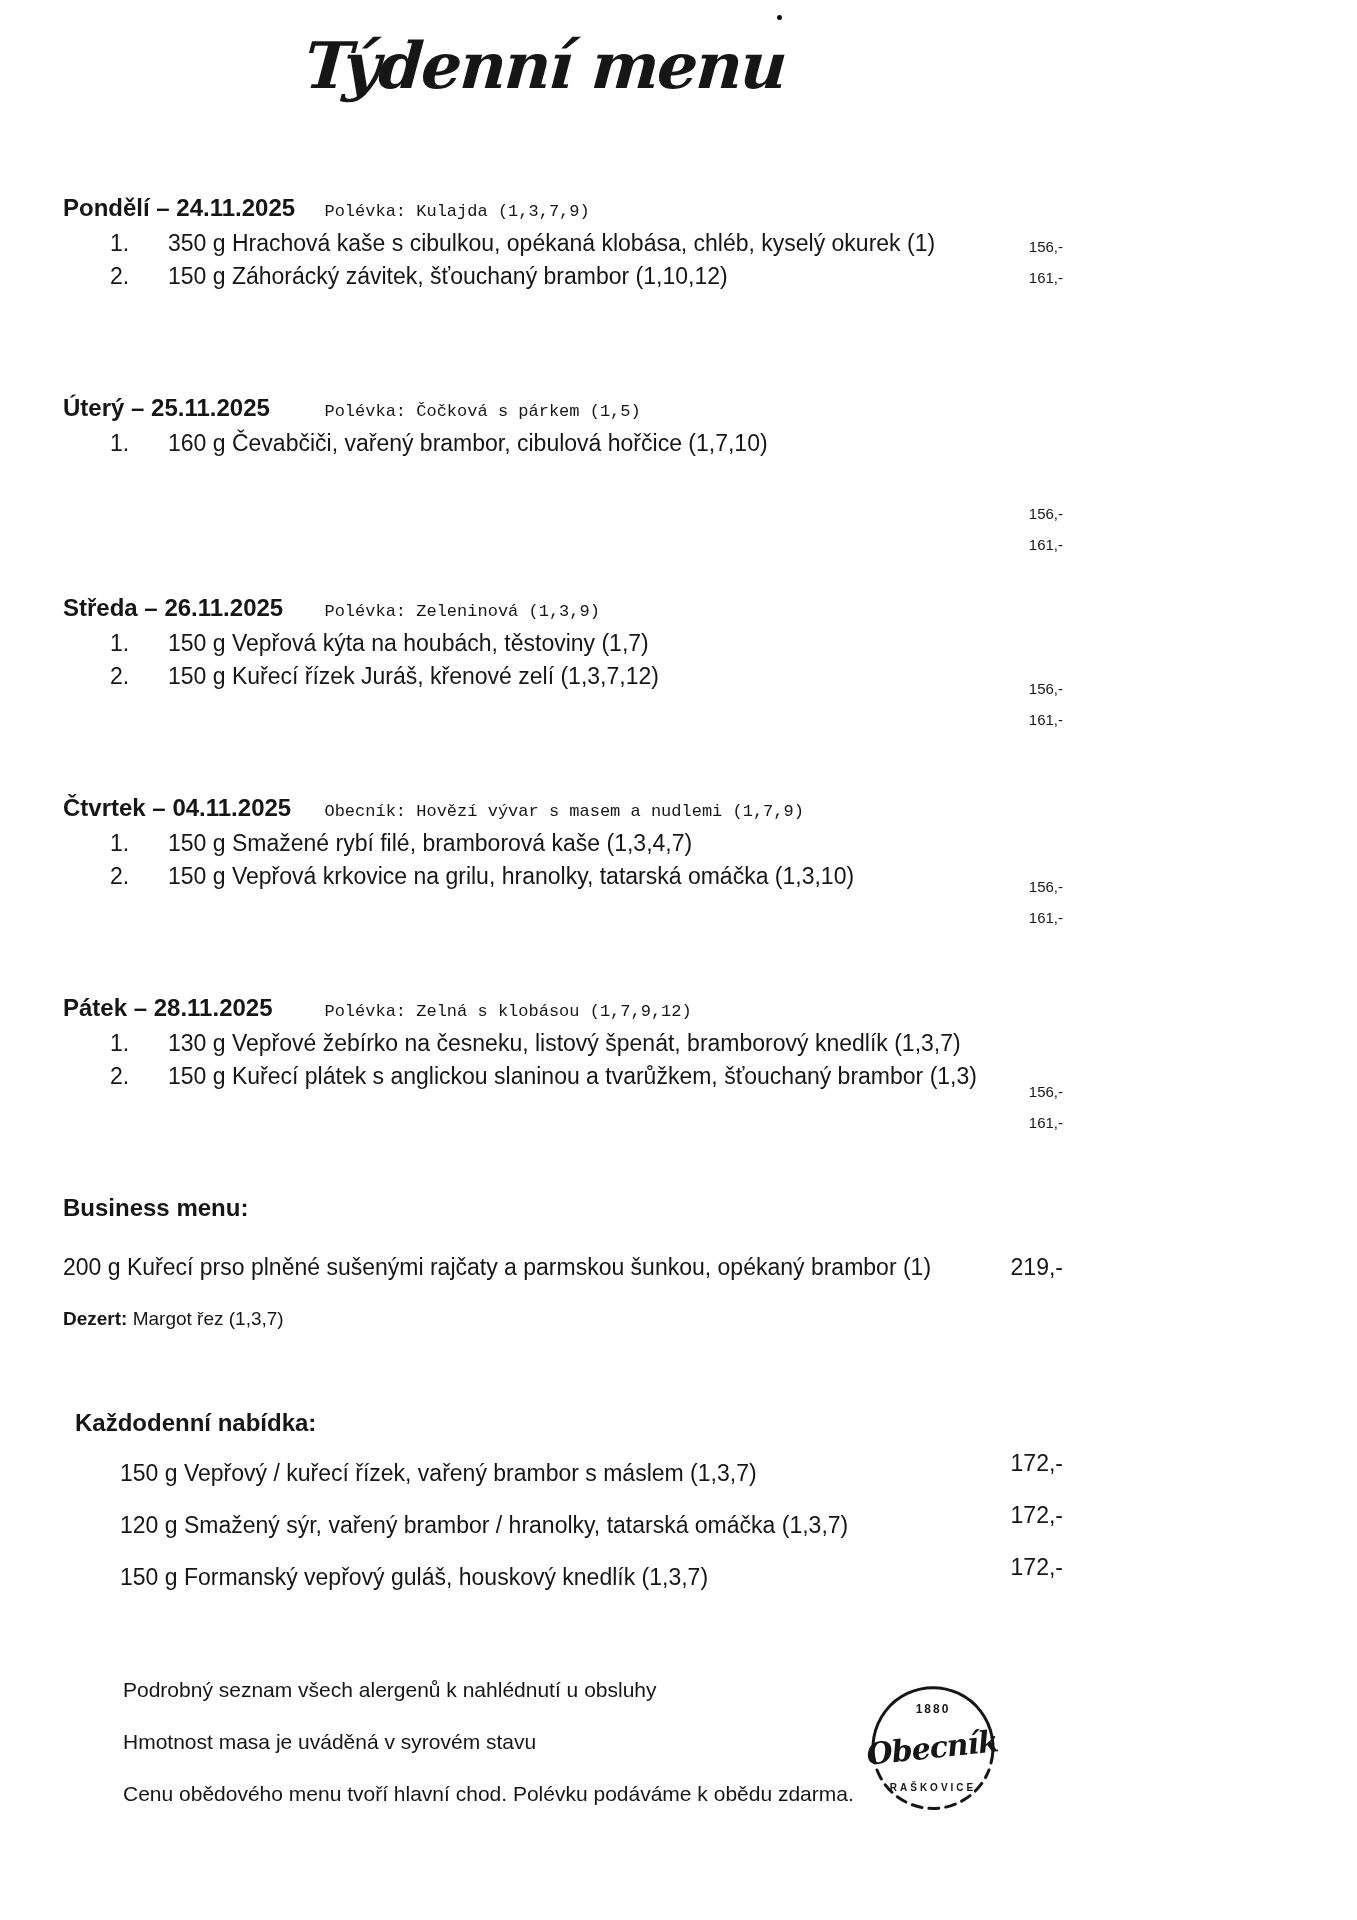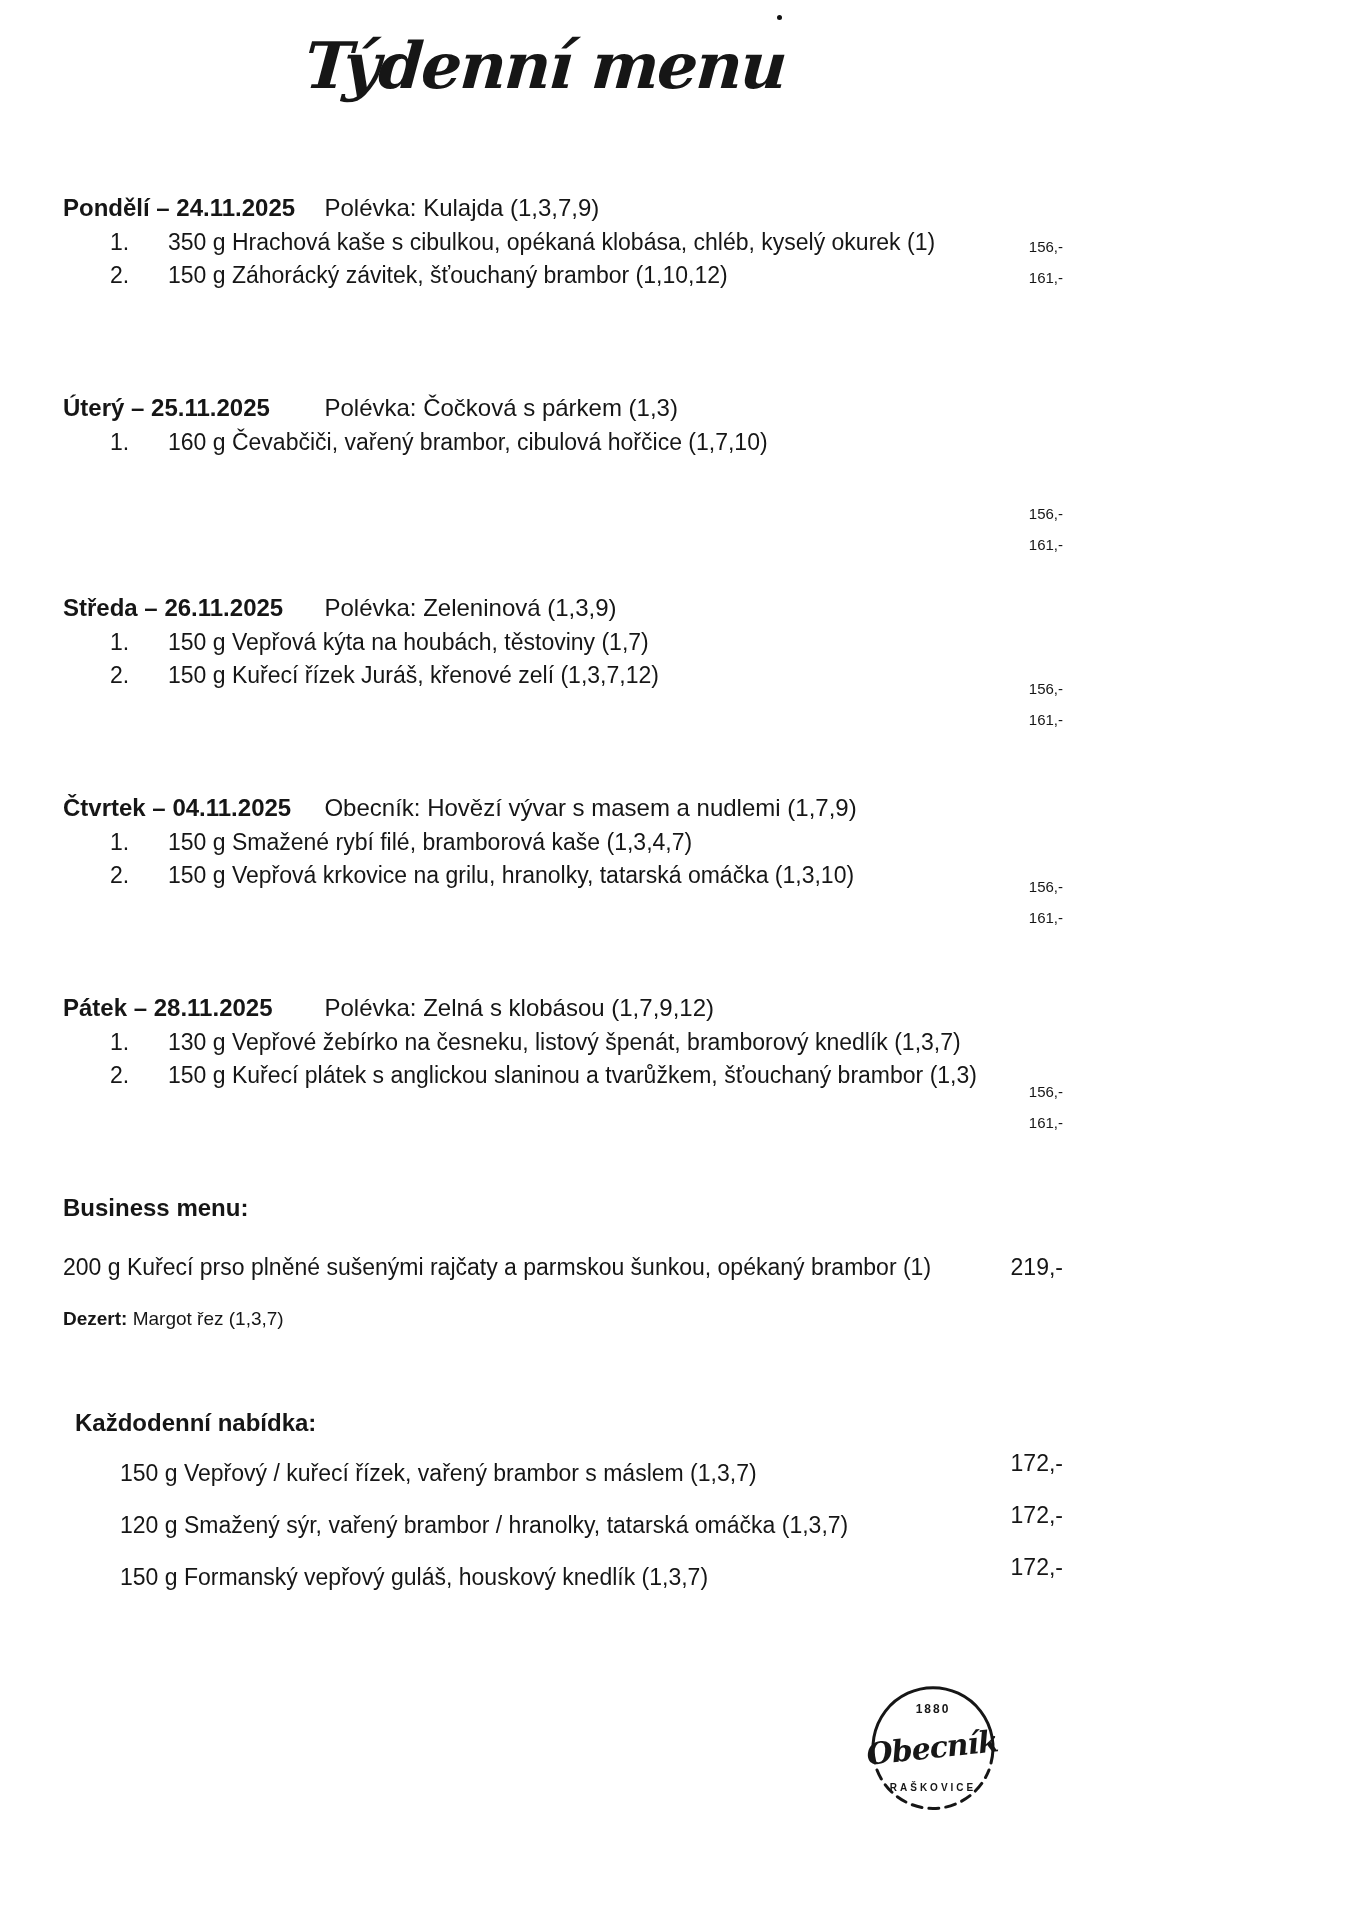--- a/index.html
+++ b/index.html
@@ -22,21 +22,21 @@
     font-style:italic;font-weight:700;
     font-size:64px;letter-spacing:-2px;
     transform:translateX(-18px) skewX(-4deg);
   }
 
   
   .day{height:200px;position:relative;}
   .day:first-of-type{margin-top:33px;}
   .day-header{line-height:30px;white-space:nowrap;}
   .day-name{display:inline-block;width:257px;font-weight:700;font-size:24px;}
-  .soup{font-size:24px;}
+  .soup{font-size:17px;font-family:Liberation Mono, monospace;}
   .day .item{margin-top:0;line-height:33px;font-size:23px;white-space:nowrap;}
   .day .item:first-of-type{margin-top:22px;}
   .num{display:inline-block;width:58px;padding-left:47px;box-sizing:content-box;}
   .num{width:58px;margin-left:47px;padding-left:0;}
   .prices{
     position:absolute;right:0;top:var(--pt,50px);
     display:flex;flex-direction:column;
     text-align:right;font-size:15px;line-height:31px;margin-top:28px;
   }
 
@@ -92,21 +92,21 @@
       </div>
       <div class="prices">
         <span class="price">156,-</span>
         <span class="price">161,-</span>
       </div>
     </section>
 
     <section class="day" style="--pt:77px">
       <div class="day-header">
         <span class="day-name">Úterý – 25.11.2025</span>
-        <span class="soup">Polévka: Čočková s párkem (1,3)</span>
+        <span class="soup">Polévka: Čočková s párkem (1,5)</span>
       </div>
       <div class="item">
         <span class="num">1.</span><span class="txt">160 g Čevabčiči, vařený brambor, cibulová hořčice (1,7,10)</span>
       </div>
       <div class="prices">
         <span class="price">156,-</span>
         <span class="price">161,-</span>
       </div>
     </section>
 
@@ -182,20 +182,25 @@
       <div class="daily-row">
         <span class="txt">120 g Smažený sýr, vařený brambor / hranolky, tatarská omáčka (1,3,7)</span>
         <span class="daily-price">172,-</span>
       </div>
       <div class="daily-row">
         <span class="txt">150 g Formanský vepřový guláš, houskový knedlík (1,3,7)</span>
         <span class="daily-price">172,-</span>
       </div>
     </section>
 
+    <div class="notes">
+      <p class="note">Podrobný seznam všech alergenů k nahlédnutí u obsluhy</p>
+      <p class="note">Hmotnost masa je uváděná v syrovém stavu</p>
+      <p class="note">Cenu obědového menu tvoří hlavní chod. Polévku podáváme k obědu zdarma.</p>
+    </div>
 
   </div>
 
   <div class="stamp">
     <svg width="136" height="136" viewBox="0 0 136 136">
 
       <path d="M 10,85 A 60 60 0 1 1 126,85" fill="none" stroke="#161616" stroke-width="3" stroke-linecap="round"></path>
 
       <path d="M 12,92 A 60 60 0 0 0 124,92" fill="none" stroke="#161616" stroke-width="3" stroke-dasharray="10 7" stroke-linecap="round"></path>
       <text x="68" y="35" text-anchor="middle" font-family="Liberation Sans, sans-serif" font-size="12" font-weight="700" letter-spacing="2" fill="#161616">1880</text>

